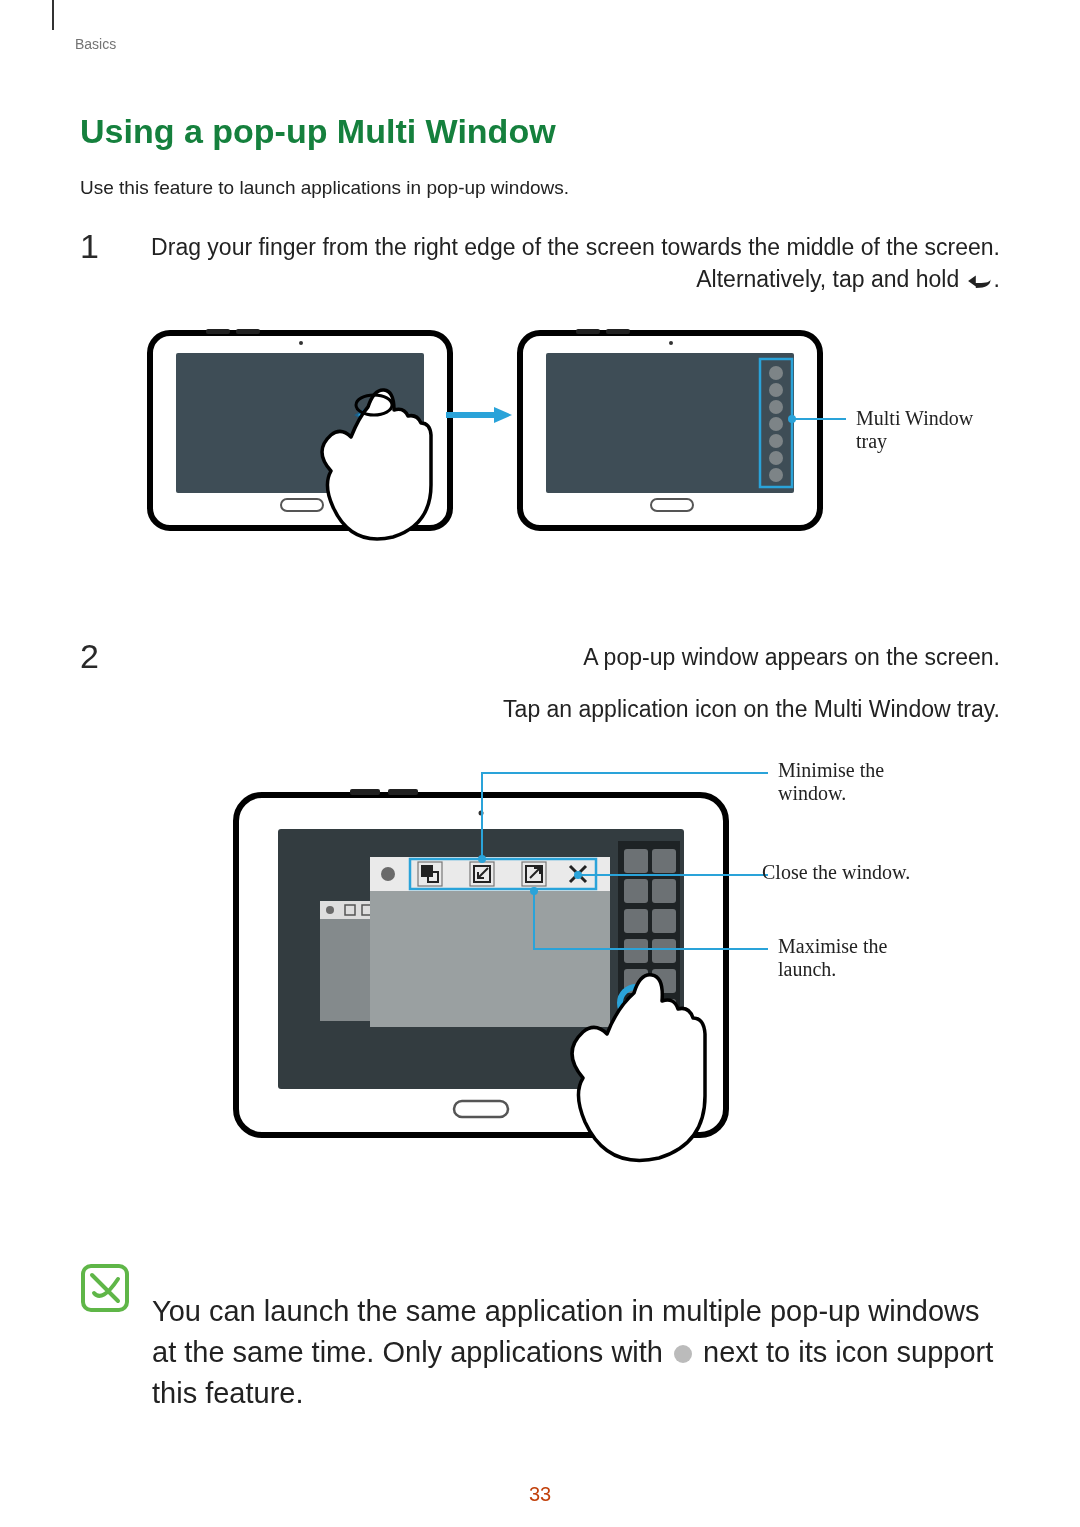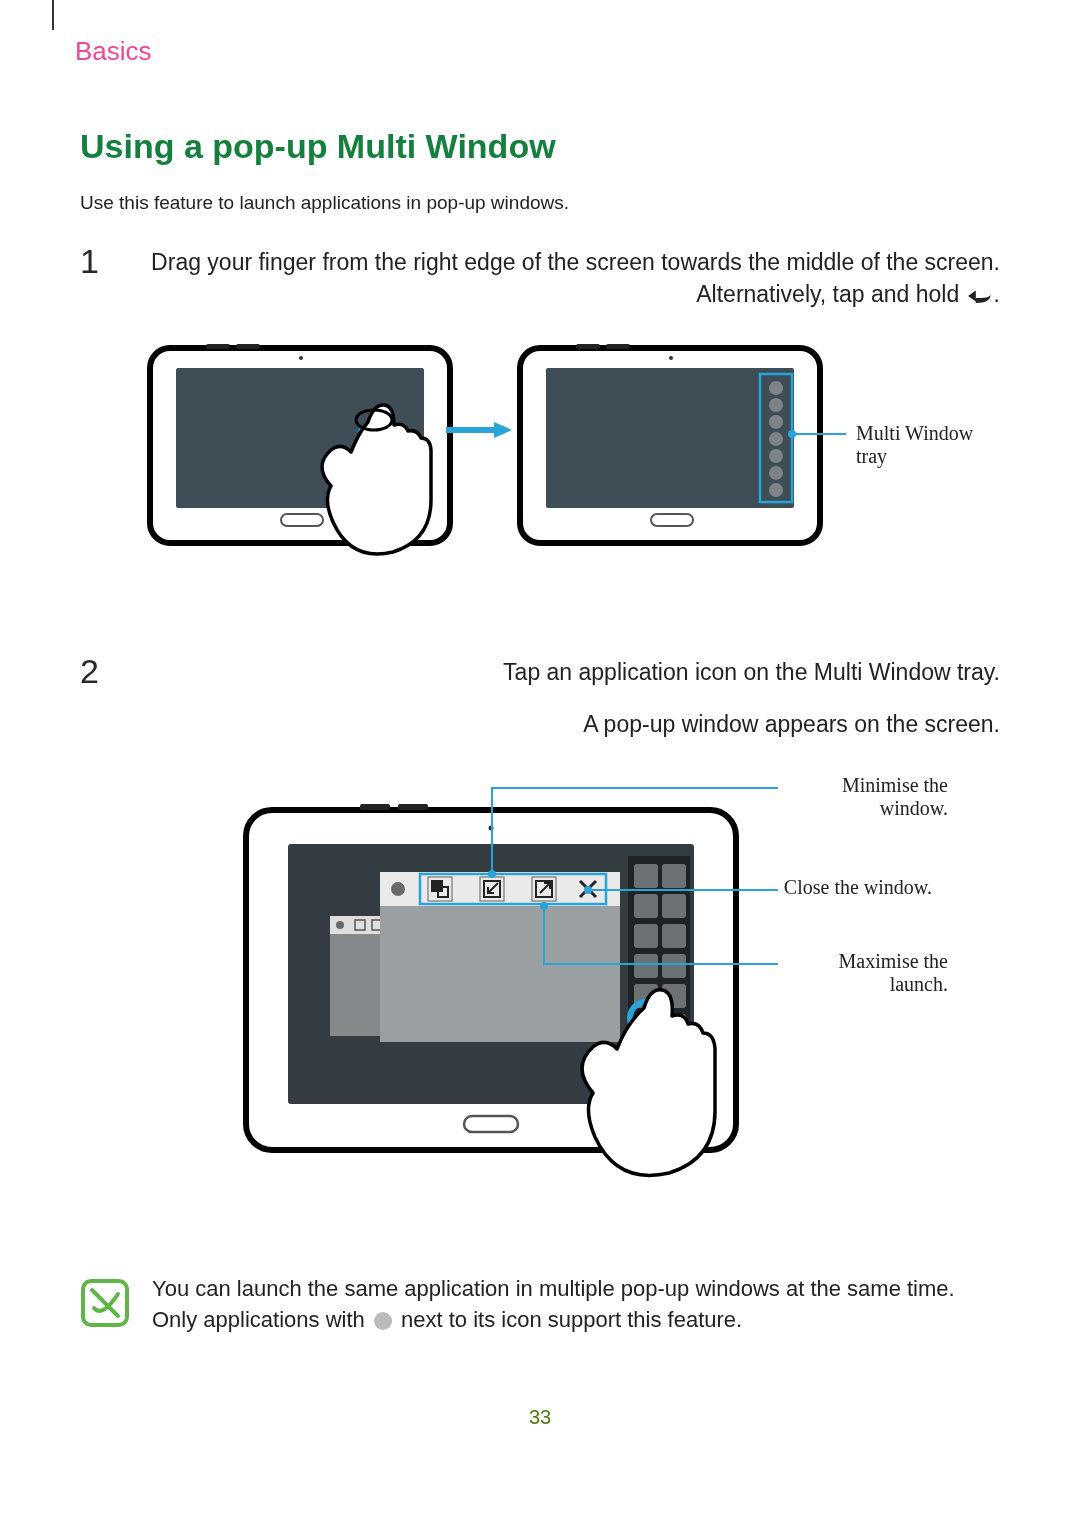--- a/index.html
+++ b/index.html
@@ -14,22 +14,22 @@
   }
   .header-tick {
     position: absolute;
     left: 52px;
     top: 0;
     width: 2px;
     height: 30px;
     background: #333;
   }
   .section-label {
-    font-size: 26px;
-    color: #ec4899;
+    font-size: 14px;
+    color: #737373;
     margin-top: 6px;
     margin-left: -5px;
     margin-bottom: 60px;
   }
   h2.subsection {
     color: #15803d;
     font-weight: 700;
     font-size: 34px;
     margin-bottom: 24px;
   }
@@ -85,31 +85,32 @@
     gap: 22px;
     margin-top: 8px;
   }
   .note-icon {
     width: 50px;
     height: 50px;
     flex: 0 0 50px;
     margin-top: 4px;
   }
   .note-text {
-    font-size: 22px;
+    font-size: 29px;
     line-height: 1.4;
+    margin-top: 32px;
   }
   .note-text .inline-dot {
     display:inline-block; width:18px; height:18px; border-radius:50%;
     background:#bbb; vertical-align:middle; margin:0 3px;
   }
   .pagenum {
     text-align:center;
     font-size:20px;
-    color:#4d7c0f;
+    color:#c2410c;
     margin-top:70px;
   }
   
   .tablet {
     stroke:#000; stroke-width:6; fill:#fff;
   }
   .screen-dark { fill:#3e4d56; }
   .screen-darker { fill:#333c40; }
   .tray-box { fill:none; stroke:#2aa3d9; stroke-width:2.5; }
   .tray-cell { fill:#7d8487; }
@@ -185,26 +186,26 @@
 
     <line x1="646" y1="90" x2="700" y2="90" class="callout-line"></line>
     <circle cx="646" cy="90" r="4" class="callout-dot"></circle>
   </svg>
   <div class="callout-text" style="left:710px; top:78px;">Multi Window tray</div>
 </div>
 
 <div class="step">
   <div class="step-num">2</div>
   <div class="step-body">
+    <p>A pop-up window appears on the screen.</p>
     <p>Tap an application icon on the Multi Window tray.</p>
-    <p>A pop-up window appears on the screen.</p>
   </div>
 </div>
 
-<div class="figure" style="height:470px; margin-left:150px;text-align:right;">
+<div class="figure" style="height:470px; margin-left:150px;">
   <svg width="760" height="470" viewBox="0 0 760 470">
 
     <g transform="translate(0,30)">
       <rect x="6" y="6" width="490" height="340" rx="26" class="tablet"></rect>
       <rect x="48" y="40" width="406" height="260" rx="3" class="screen-darker"></rect>
       <circle cx="251" cy="24" r="2.5" fill="#333"></circle>
       <rect x="224" y="312" width="54" height="16" rx="8" fill="none" stroke="#555" stroke-width="2.5"></rect>
       <rect x="120" y="0" width="30" height="6" rx="2" fill="#222"></rect>
       <rect x="158" y="0" width="30" height="6" rx="2" fill="#222"></rect>
 

